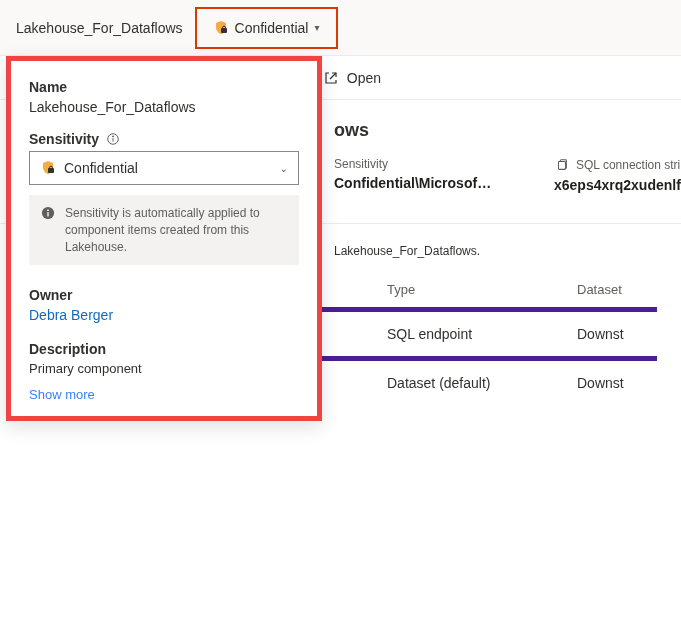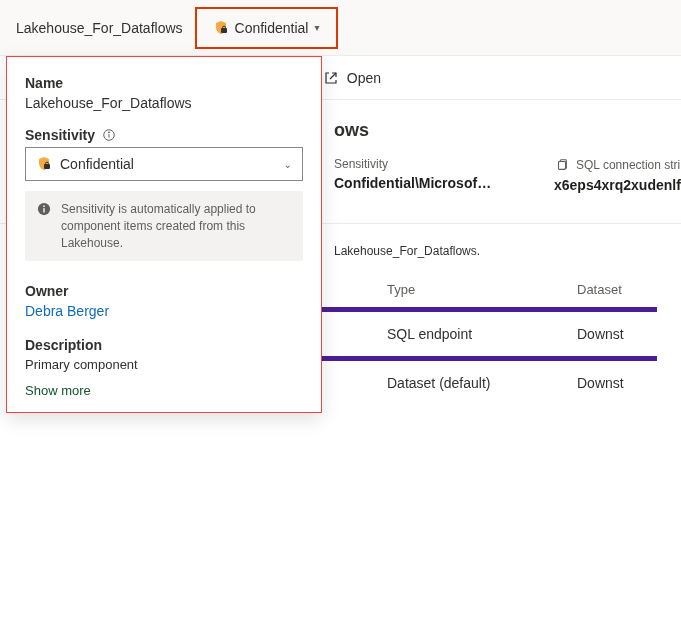--- a/index.html
+++ b/index.html
@@ -120,21 +120,21 @@
     .list-header-row { font-weight: 400; font-size: 13px; color: #605e5c; }
     .col-name.hdr { padding-left: 60px; }
 
     
     .popover {
       position: absolute;
       top: 56px;
       left: 6px;
       width: 316px;
       background: #fff;
-      border: 1px solid #ef4444;
+      border: 5px solid #ef4444;
       box-shadow: 0 6px 18px rgba(0,0,0,0.12);
       padding: 18px 18px 14px 18px;
       z-index: 10;
     }
     .pop-label {
       font-weight: 600;
       font-size: 14px;
       margin-bottom: 4px;
       display: flex;
       align-items: center;
@@ -160,21 +160,21 @@
       background: #f3f2f1;
       padding: 10px 12px;
       display: flex;
       gap: 10px;
       font-size: 12px;
       color: #605e5c;
       line-height: 1.4;
       margin-bottom: 22px;
     }
     .owner-link { color: #0f6cbd; cursor: pointer; margin-bottom: 14px; display: inline-block; }
-    .showmore { color: #14532d; cursor: pointer; font-size: 13px; margin-top: 0; display: inline-block; }
+    .showmore { color: #3b82f6; cursor: pointer; font-size: 13px; margin-top: 0; display: inline-block; }
     .desc-text { font-size: 13px; color: #323130; margin-bottom: 10px; }
 
     
     .ic { display: inline-flex; width: 16px; height: 16px; align-items: center; justify-content: center; }
     .ic svg { width: 16px; height: 16px; }
     .ic-small svg { width: 14px; height: 14px; }
     .row-icon-box {
       width: 24px; height: 24px;
       border: 1px solid #c8c6c4;
       border-radius: 4px;

